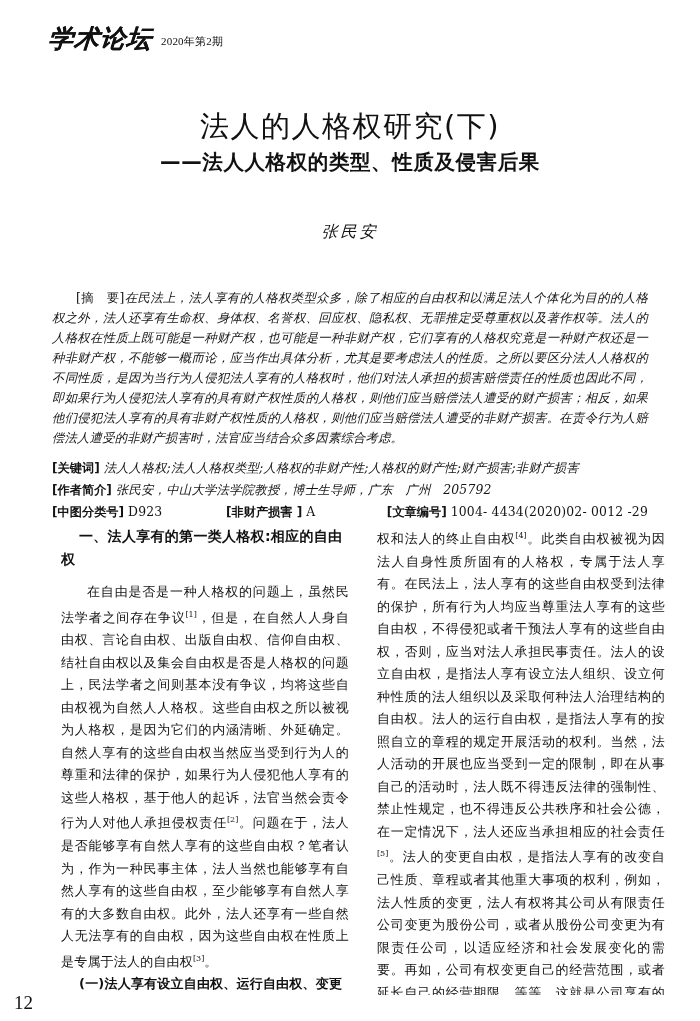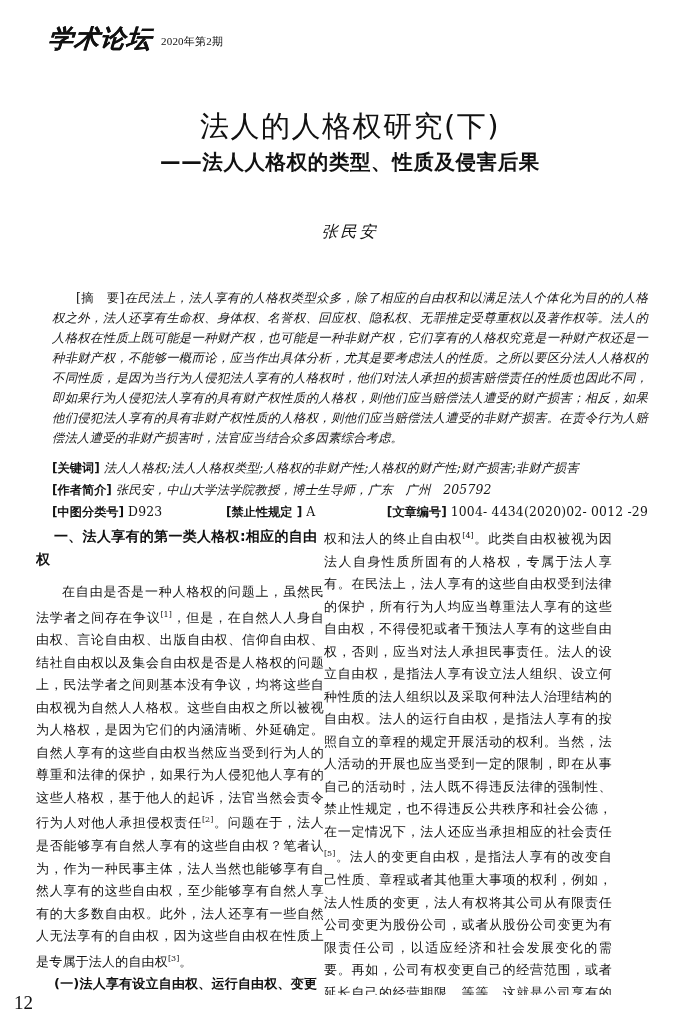--- a/index.html
+++ b/index.html
@@ -138,25 +138,26 @@
   .meta-row.centered-row {
     display: flex;
     gap: 0;
   }
   .meta-row.centered-row .seg1 { width: 212px; }
   .meta-row.centered-row .seg2 { width: 196px; }
 
   
   .columns {
     position: absolute;
-    left: 36px;
+    left: 61px;
     top: 525px;
     width: 604px;
     height: 470px;
     display: flex;
+    gap: 28px;
   }
   .col {
     width: 288px;
     overflow: hidden;
   }
   .sec-head {
     font-family: "DejaVu Sans", "Liberation Sans", sans-serif;
     font-size: 14px;
     font-weight: 700;
     line-height: 23px;
@@ -232,21 +233,21 @@
       <div class="meta-row">
         <span class="lbl">[作者简介]</span>
         <span class="val">张民安，中山大学法学院教授，博士生导师，广东　广州　205792</span>
       </div>
       <div class="meta-row centered-row">
         <span class="seg1">
           <span class="lbl">[中图分类号]</span>
           <span class="val-roman">D923</span>
         </span>
         <span class="seg2">
-          <span class="lbl">[禁止性规定 ]</span>
+          <span class="lbl">[非财产损害 ]</span>
           <span class="val-roman">A</span>
         </span>
         <span class="seg3">
           <span class="lbl">[文章编号]</span>
           <span class="val-roman">1004- 4434(2020)02- 0012 -29</span>
         </span>
       </div>
     </div>
   </div>
 

